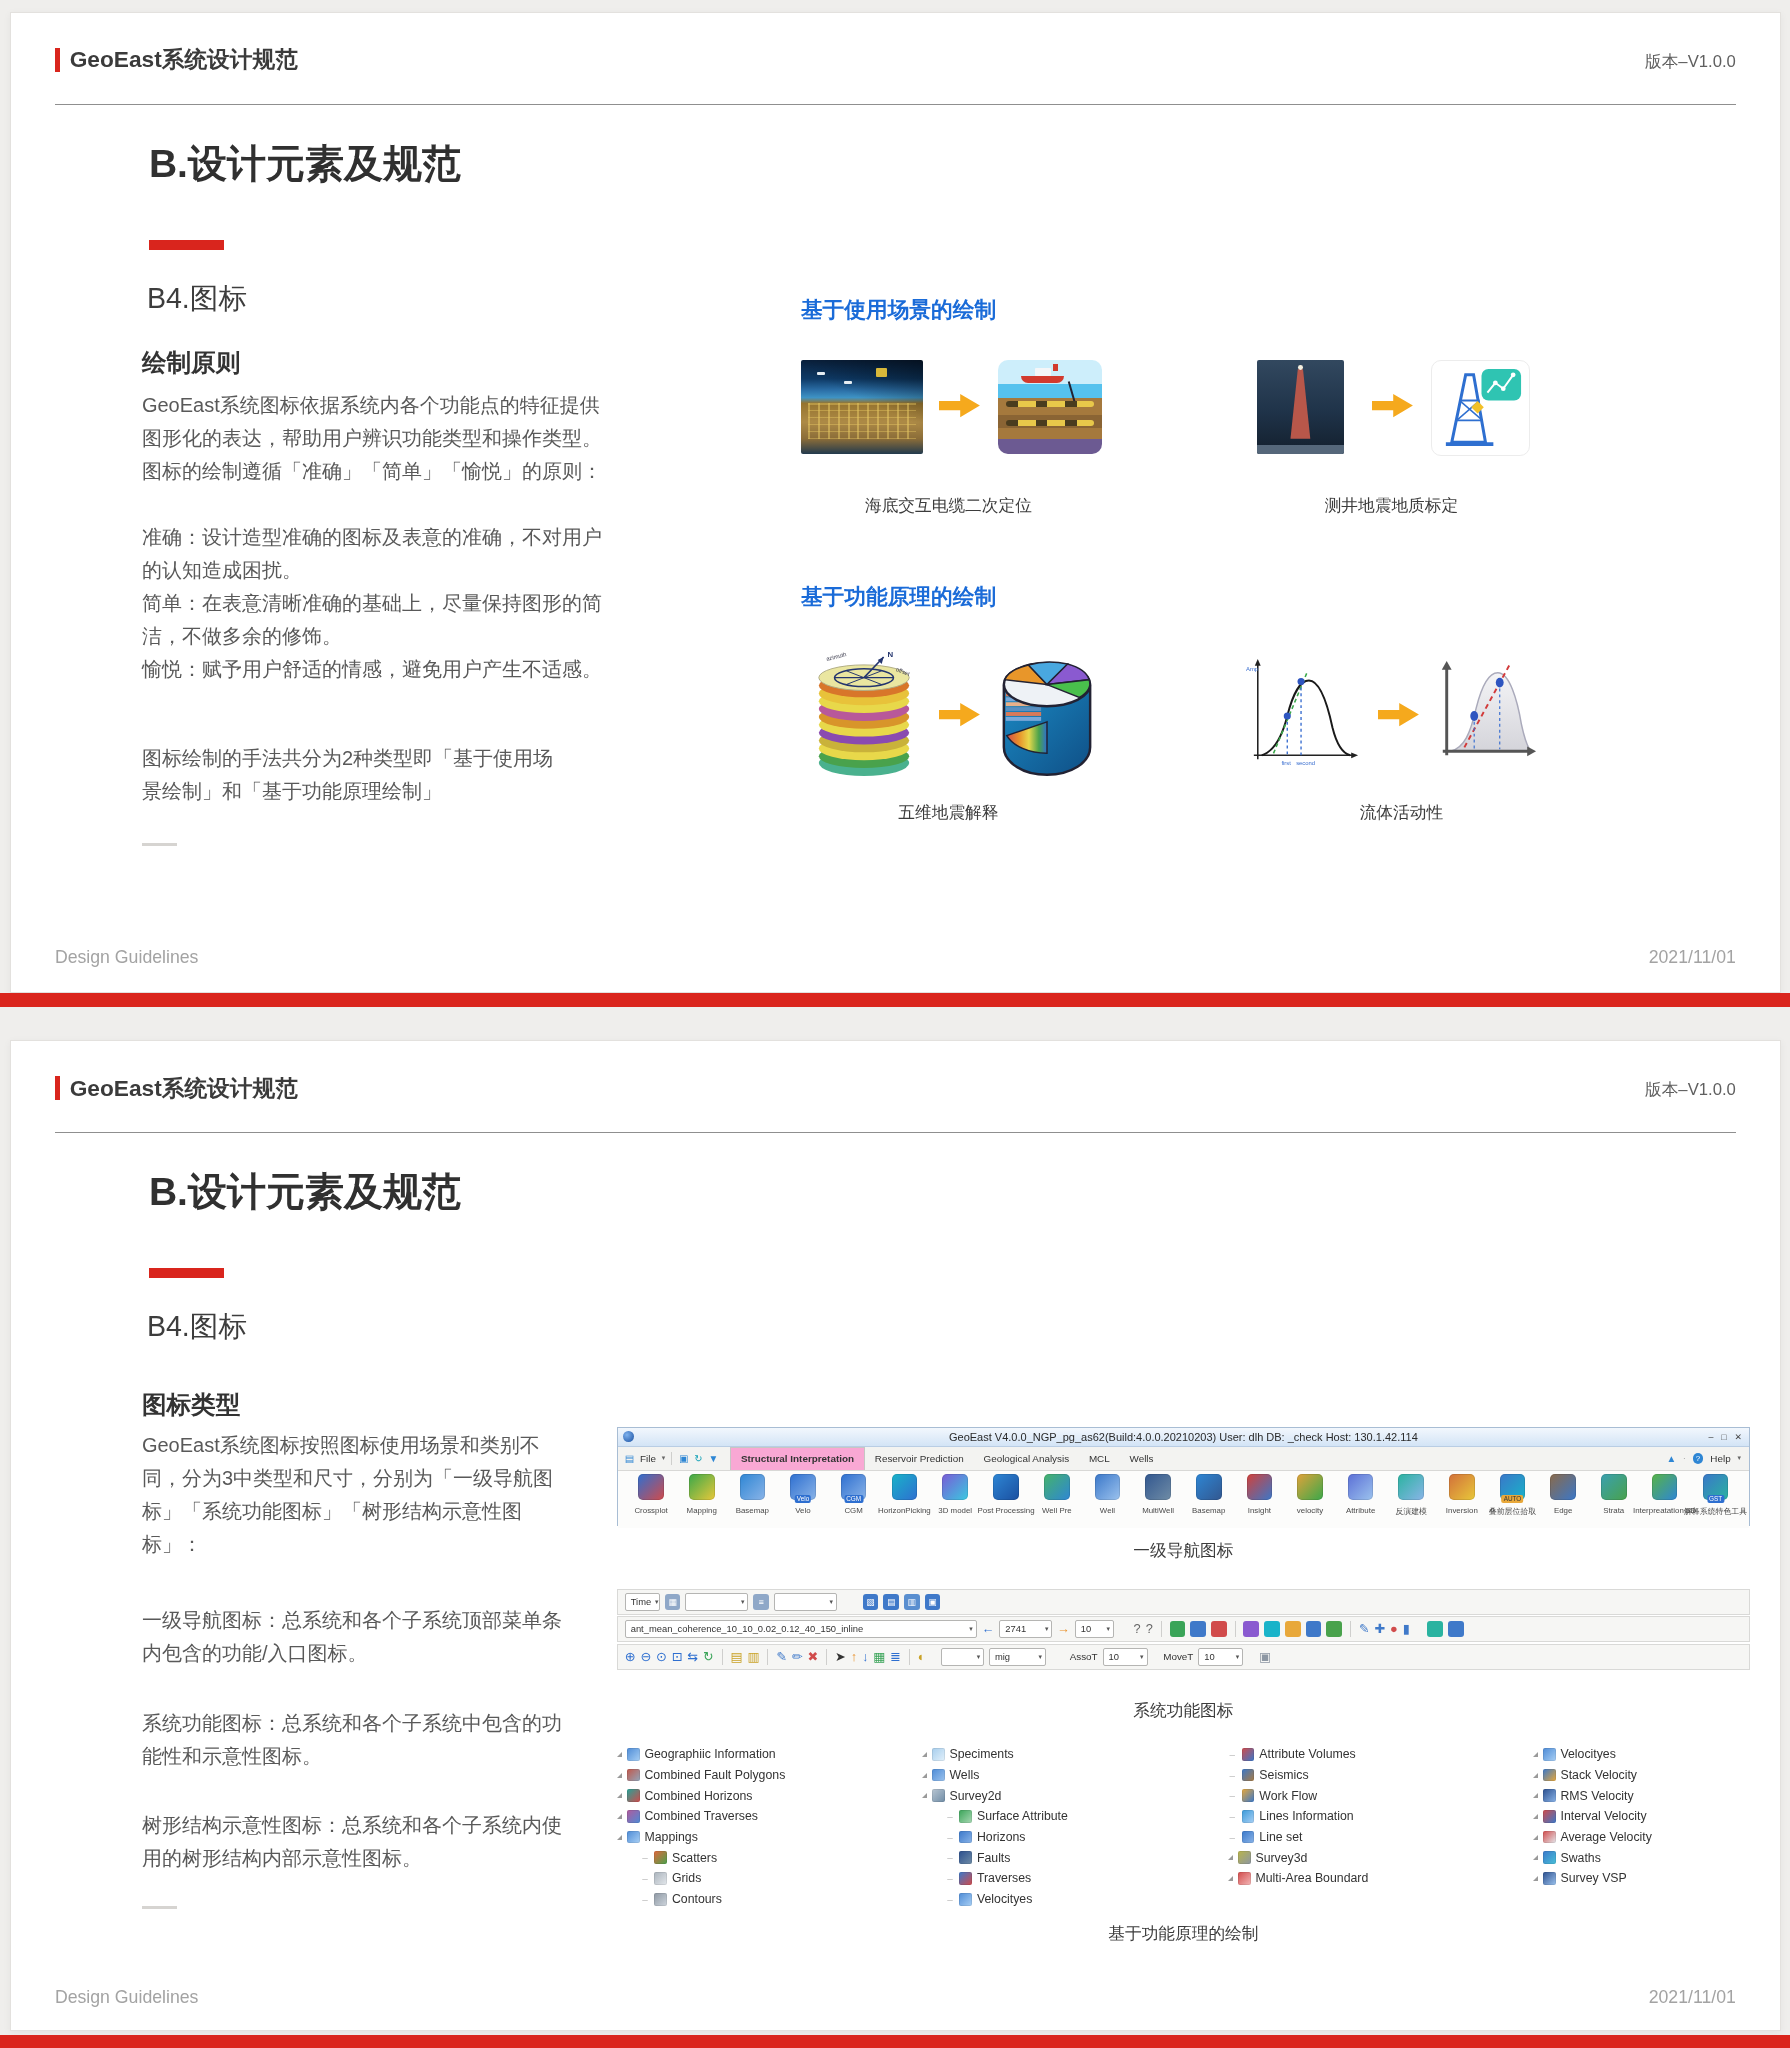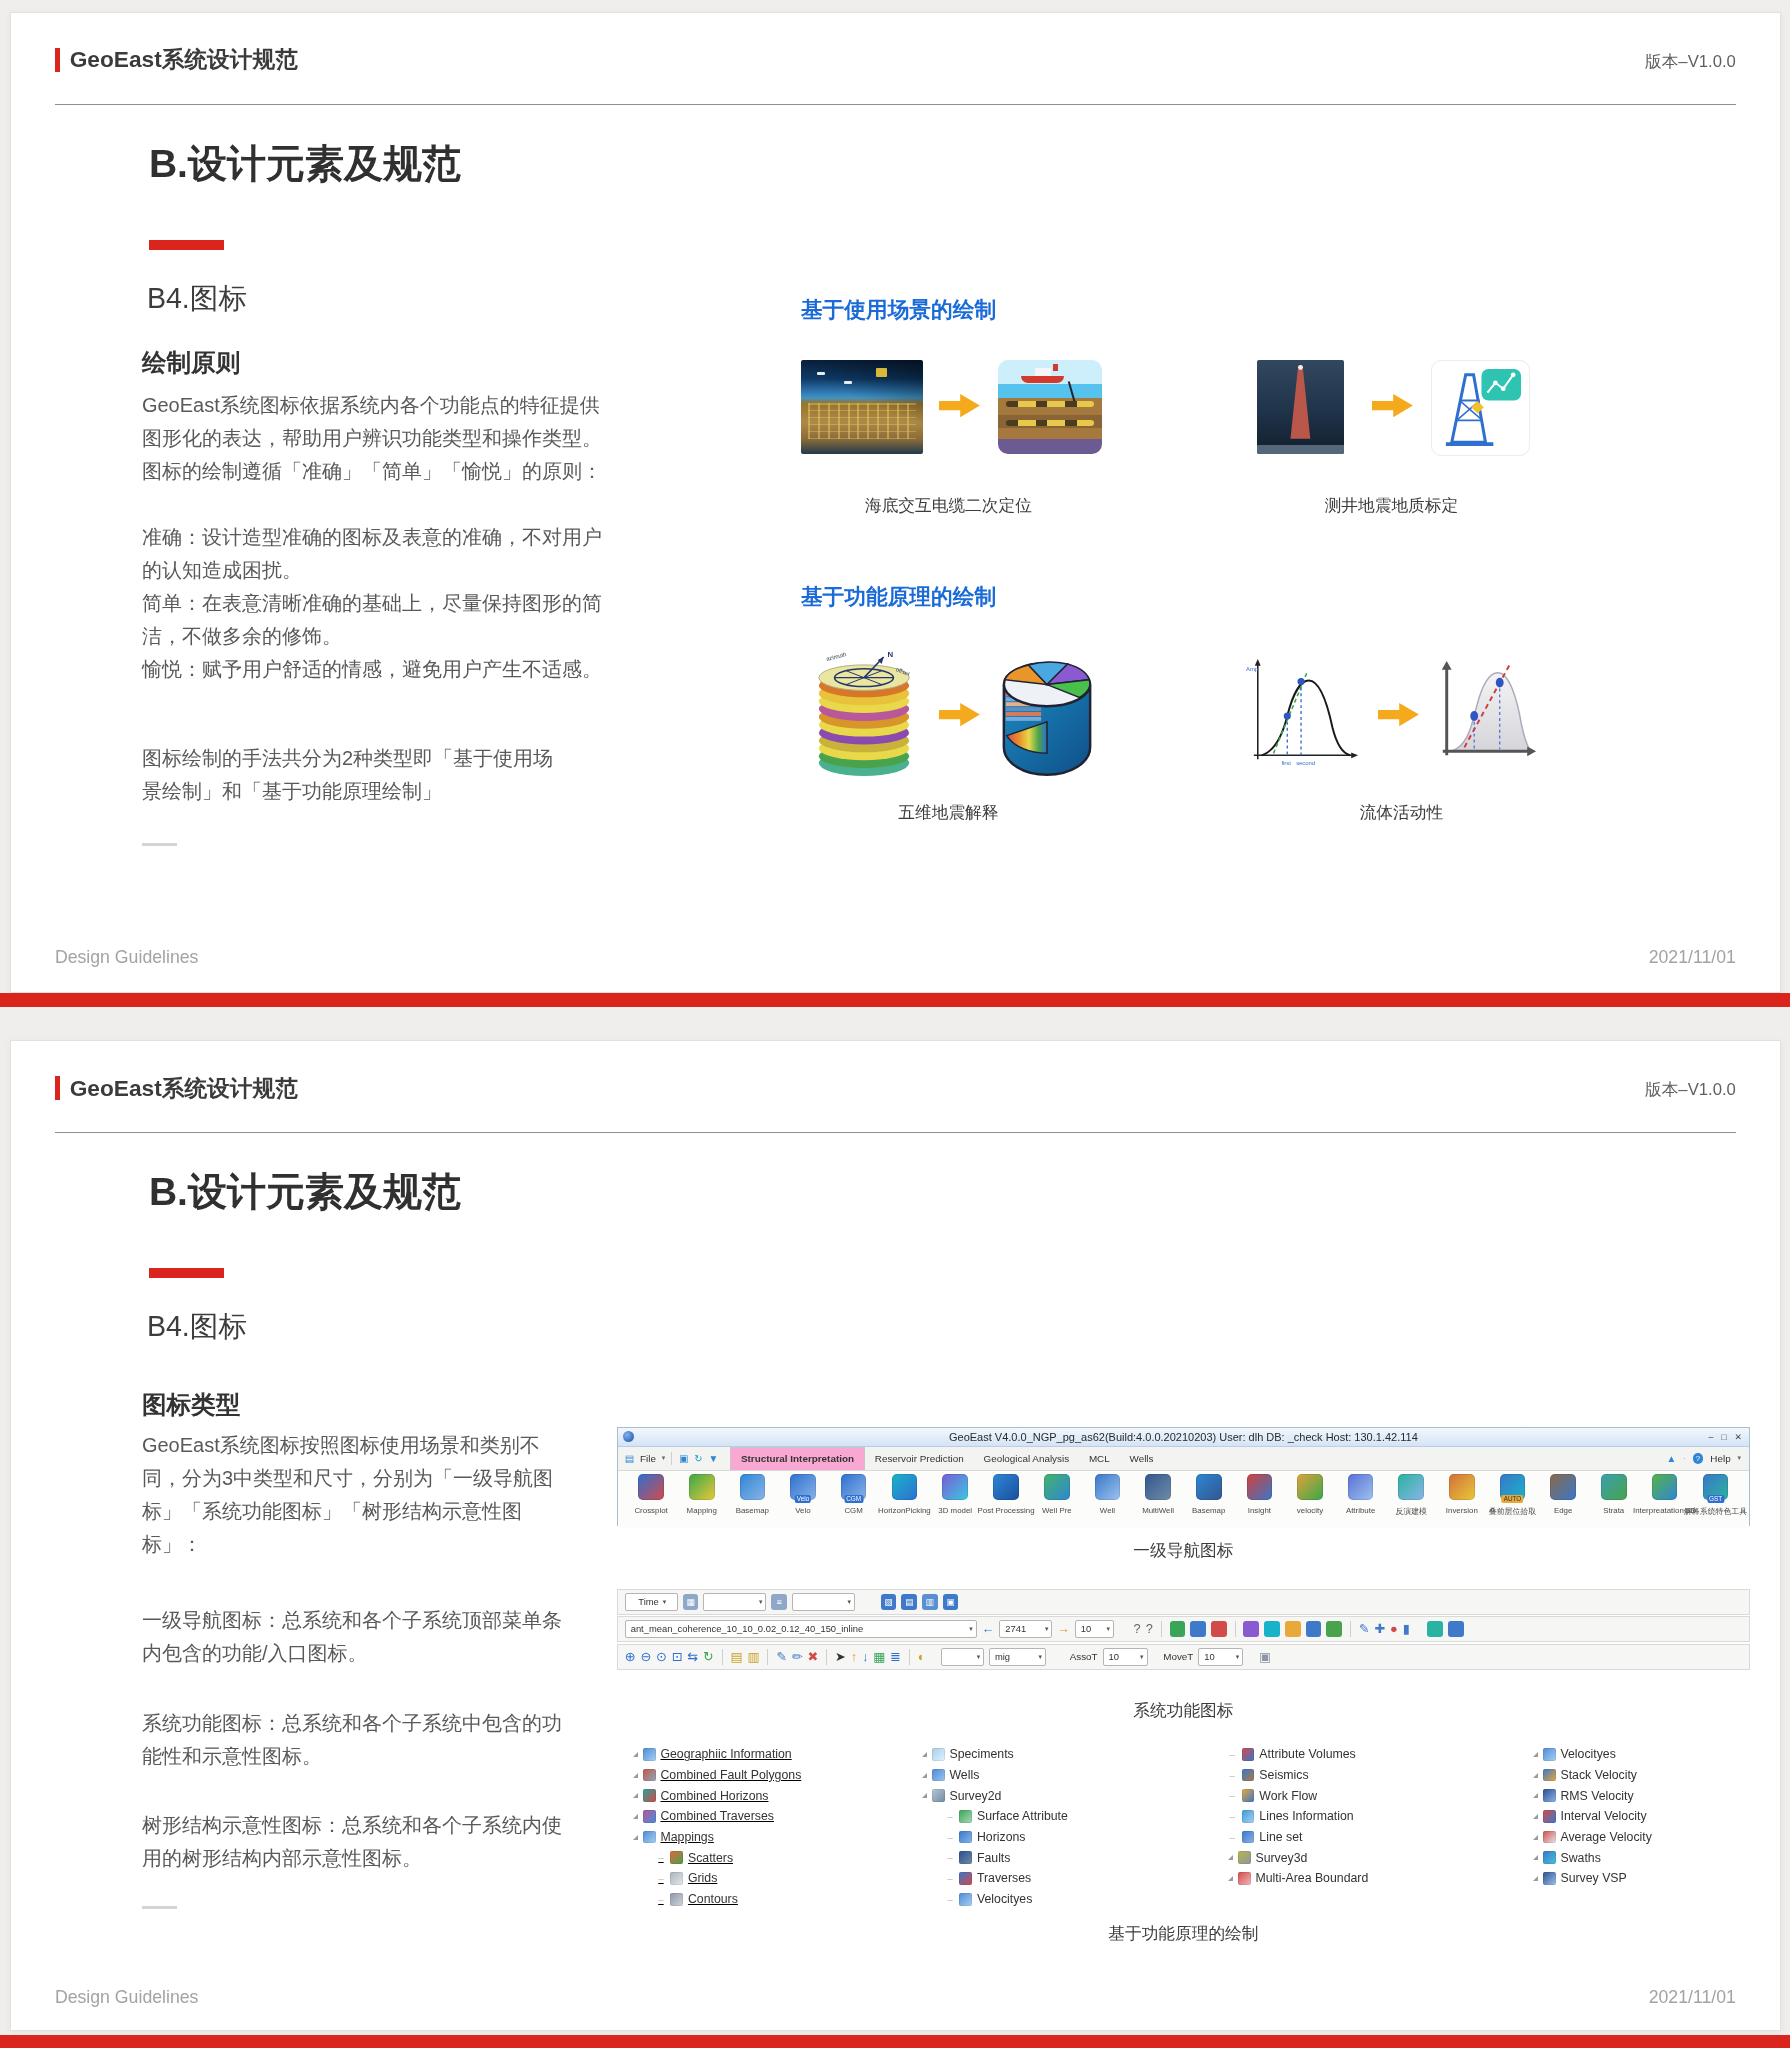--- a/index.html
+++ b/index.html
@@ -97,21 +97,21 @@
         box-sizing:border-box;overflow:hidden;white-space:nowrap;flex:none;}
   .fc{font-size:6.9px;color:#555;margin-left:3.9px;}
   .fic{width:15.8px;height:15.8px;border-radius:3px;display:inline-flex;align-items:center;justify-content:center;
        color:#fff;font-size:8.9px;flex:none;}
   .fgi{font-size:12.8px;line-height:15.8px;flex:none;}
   .fsep{width:1px;height:15.8px;background:#cfcfcd;margin:0 3px;flex:none;}
   .flab{font-size:9.9px;color:#333;flex:none;}
   
   .trees{position:absolute;left:606px;top:703px;width:1133px;height:173px;}
   .tcol{position:absolute;top:0;width:227px;}
-  .tc0{left:16px;text-decoration:underline;} .tc1{left:305px;} .tc2{left:611px;} .tc3{left:916px;}
+  .tc0{left:0;} .tc1{left:305px;} .tc2{left:611px;} .tc3{left:916px;}
   .trow{display:flex;align-items:center;height:20.7px;gap:4.9px;}
   .trow.d1{padding-left:23.6px;}
   .texp{width:0;height:0;border-bottom:5.9px solid #9a9a9a;border-left:5.9px solid transparent;flex:none;}
   .tdash{color:#b4b4b4;font-size:9.9px;width:8.9px;flex:none;text-align:center;}
   .tico{width:12.8px;height:12.8px;border-radius:2px;flex:none;box-shadow:inset 0 0 0 1px rgba(0,0,0,.08);}
   .tlab{font-size:12.3px;color:#333;white-space:nowrap;}
   .cap2x{position:absolute;left:606px;width:1133px;text-align:center;font-size:16.7px;color:#3c3c3c;}
 </style>
 </head>
 <body>
@@ -451,21 +451,21 @@
             <div class="nav-ic" style="background: linear-gradient(135deg, rgb(58, 119, 201), rgb(42, 179, 160));">
               <span class="nav-badge" style="background: rgb(46, 111, 208);">GST</span>
             </div>
             <div class="nav-lb">解释系统特色工具</div>
           </div>
         </div>
     </div>
     <div class="cap2x" style="top:498px;">一级导航图标</div>
 
     <div class="func" id="func1">
-        <span class="fsel" style="width: 53px; justify-content: center;">
+        <span class="fsel" style="width: 35px;">
           <span class="fval">Time</span>
           <span class="fc">▾</span>
         </span>
         <span class="fic" style="background: rgb(143, 168, 200);">▦</span>
         <span class="fsel" style="width: 63px;">
           <span class="fval"></span>
           <span class="fc">▾</span>
         </span>
         <span class="fic" style="background: rgb(143, 168, 200);">≡</span>
         <span class="fsel" style="width: 63px;">

